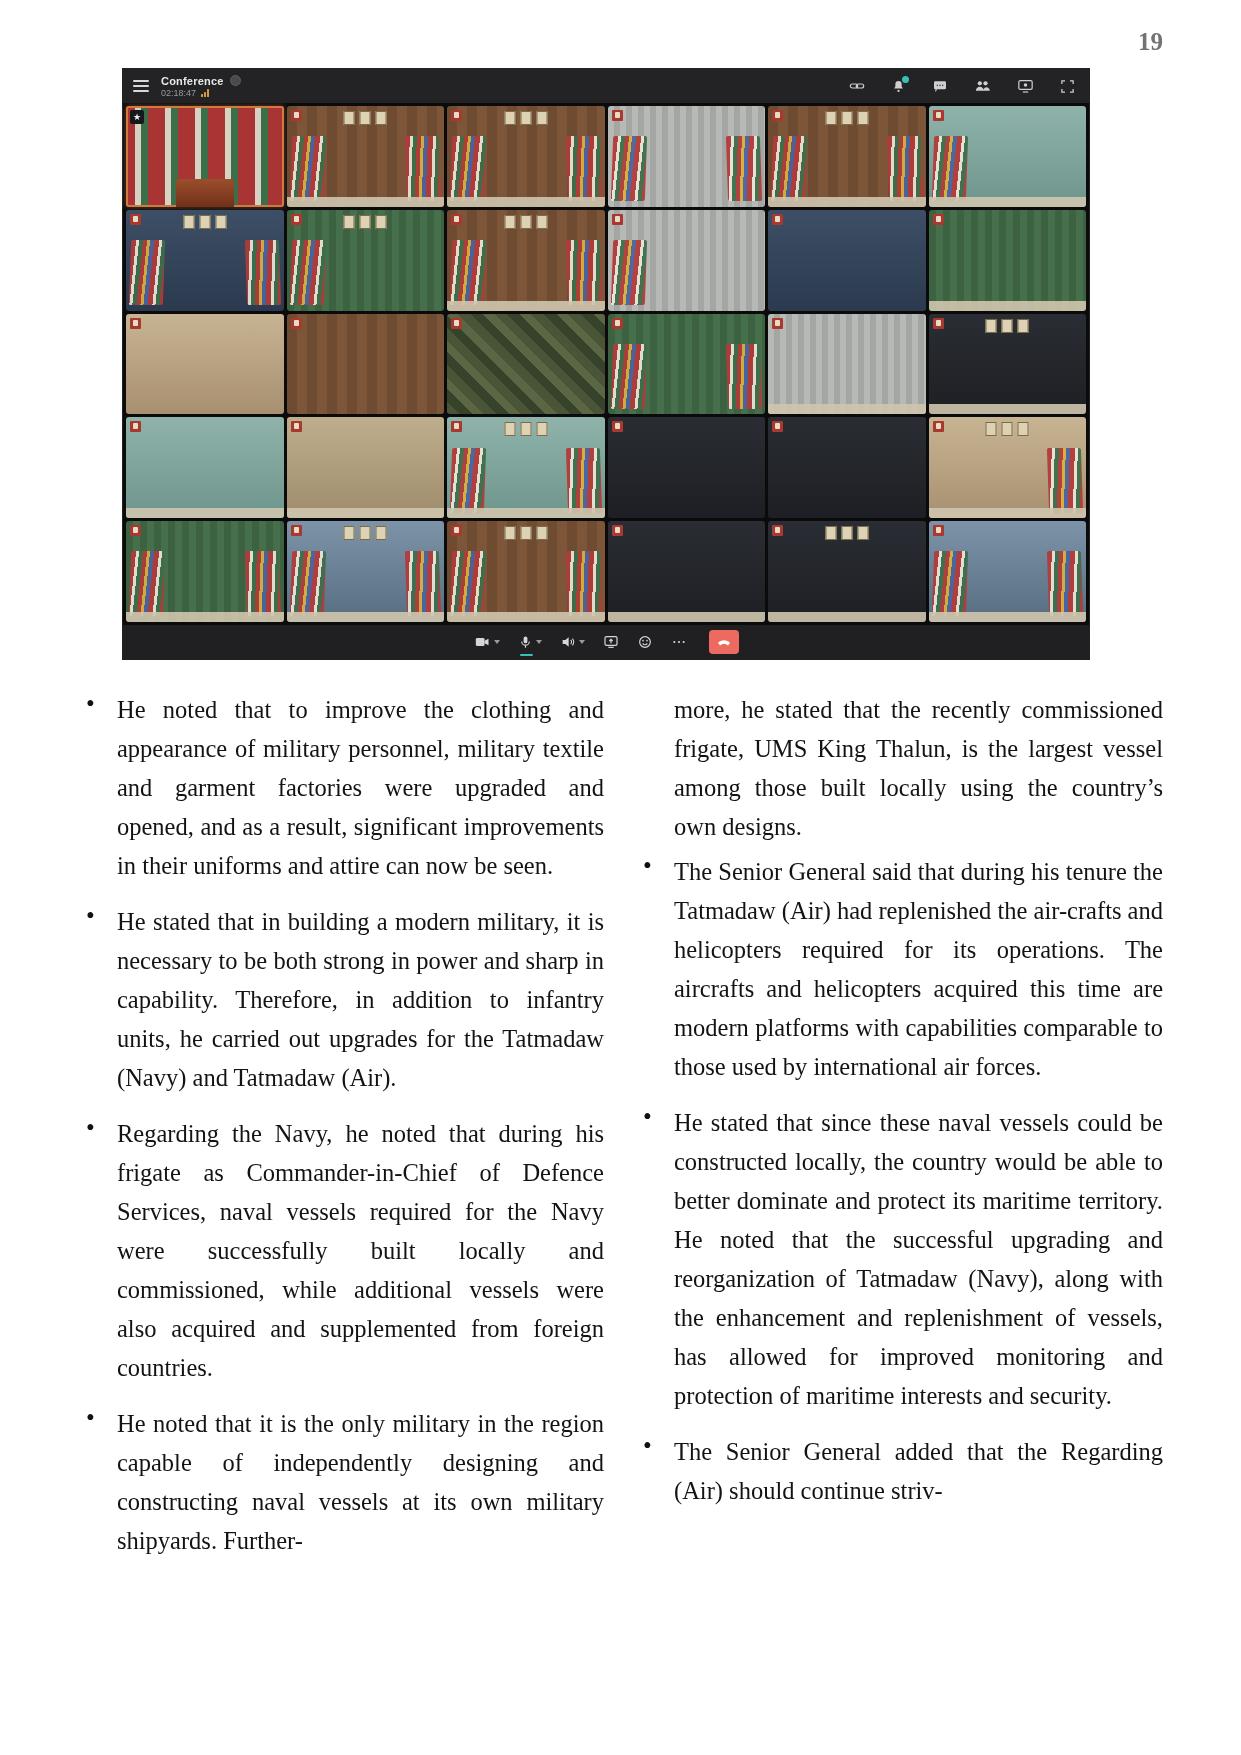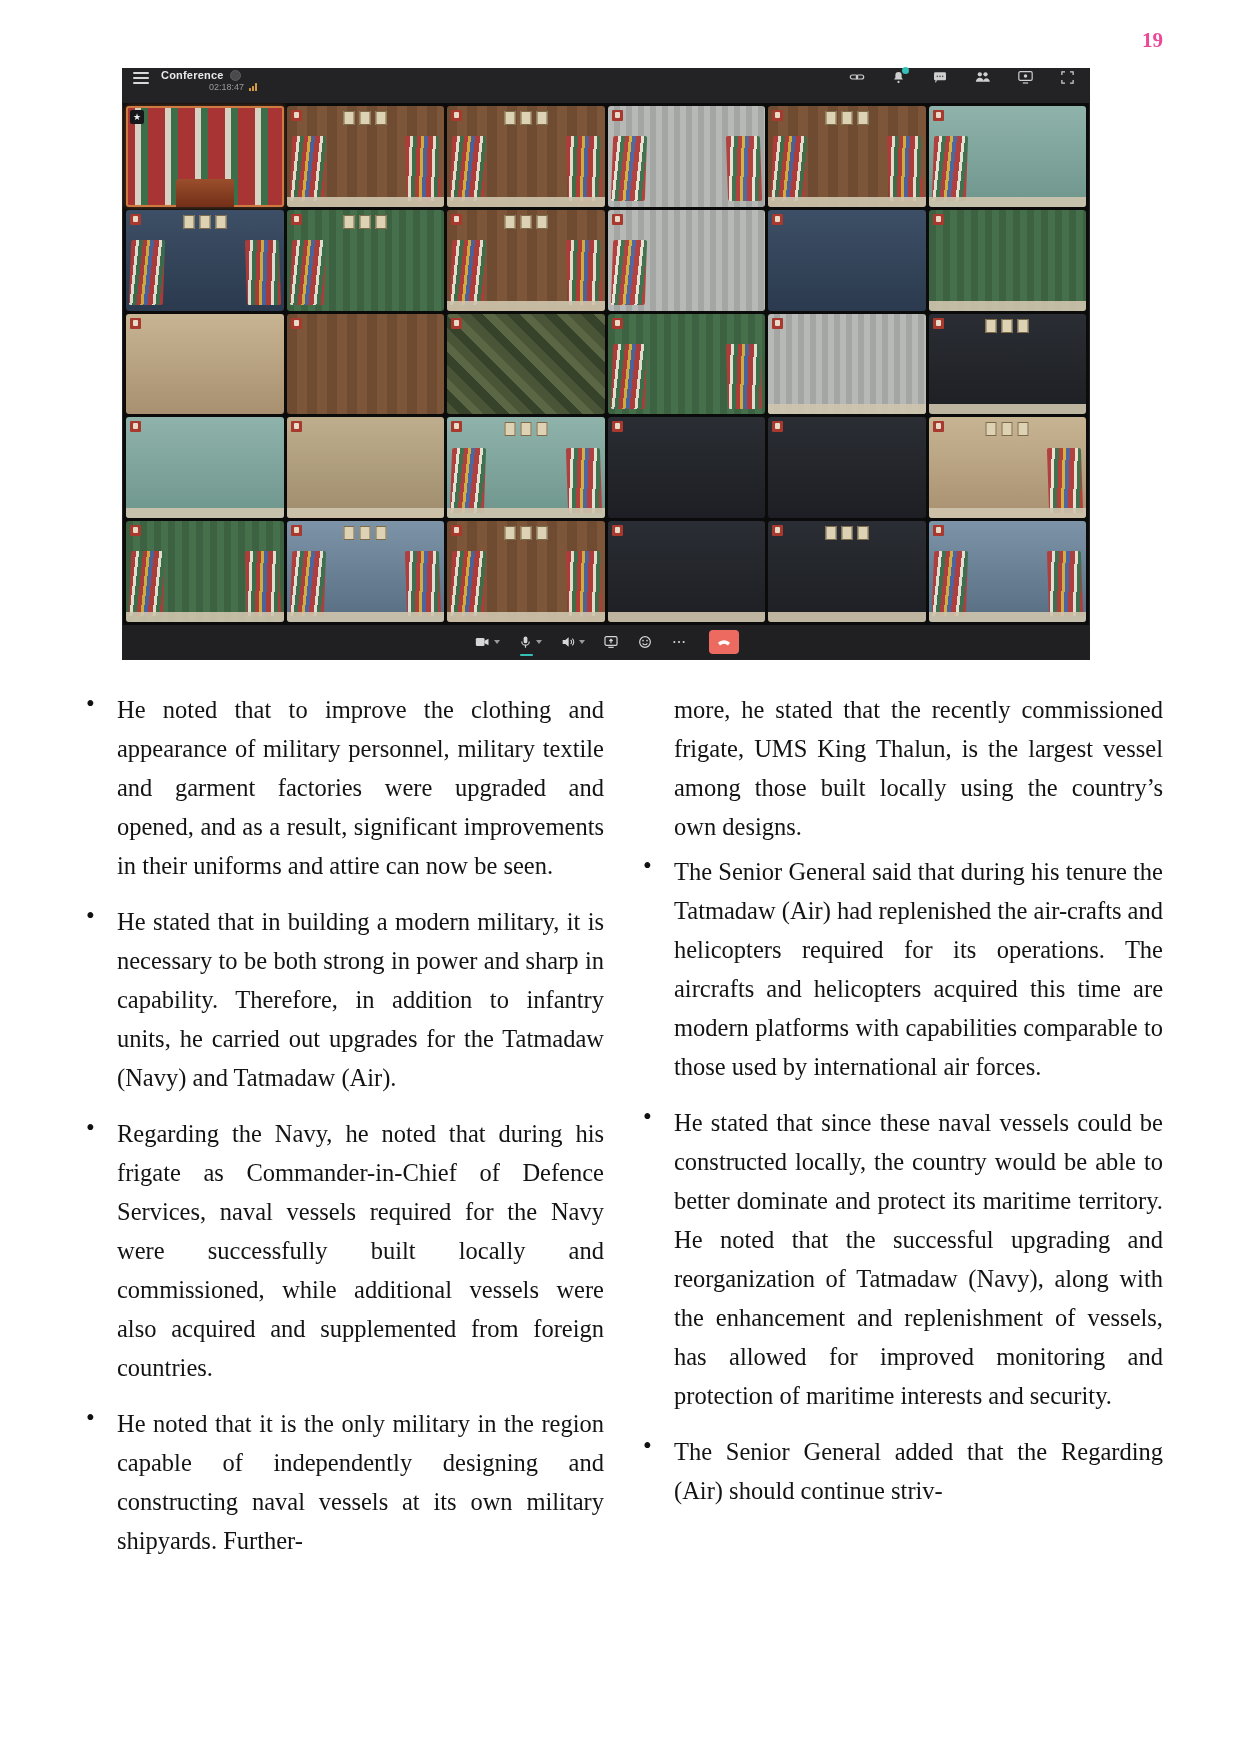--- a/index.html
+++ b/index.html
@@ -4,41 +4,41 @@
 <style>
   html,body{margin:0;padding:0;}
   body{
     width:1241px;height:1755px;position:relative;background:#ffffff;
     font-family:"Liberation Serif",serif;color:#111;overflow:hidden;
   }
 
   
   .page-number{
     position:absolute;top:28px;right:78px;
-    font-size:21px;font-weight:bold;color:#ec4899;
+    font-size:25px;font-weight:bold;color:#737373;
   }
 
   
   .conference{
     position:absolute;left:122px;top:68px;width:966px;height:590px;
     background:#121214;border:1px solid #222;
     box-shadow:inset 3px 0 0 #7d7040, inset 0 0 46px rgba(0,0,0,.4);
     font-family:"Liberation Sans",sans-serif;
   }
   .conf-header{
-    height:34px;background:#232325;display:flex;align-items:flex-start;
+    height:34px;background:#232325;display:flex;align-items:center;
     padding:0 14px 0 10px;position:relative;z-index:3;
   }
   .hamburger{width:16px;margin-right:12px;cursor:pointer;}
   .hamburger i{display:block;height:2px;background:#d8d8d8;margin:3px 0;border-radius:1px;}
   .title-block{display:flex;flex-direction:column;justify-content:center;}
   .title-row{display:flex;align-items:center;gap:6px;}
   .conf-title{font-size:11px;font-weight:bold;color:#e8e8e8;letter-spacing:.2px;}
   .info-dot{width:9px;height:9px;border-radius:50%;background:#4a4a4d;border:1px solid #5d5d60;}
-  .sub-row{display:flex;align-items:center;gap:5px;margin-top:1px;margin-left:48px;}
+  .sub-row{display:flex;align-items:center;gap:5px;margin-top:1px;}
   .conf-timer{font-size:9px;color:#9a9a9a;}
   .signal{display:flex;align-items:flex-end;gap:1px;height:8px;}
   .signal i{display:block;width:2px;background:#d79b3f;border-radius:.5px;}
   .signal i:nth-child(1){height:3px;}.signal i:nth-child(2){height:5px;}.signal i:nth-child(3){height:8px;}
   .header-icons{margin-left:auto;display:flex;align-items:center;gap:26px;}
   .hicon{position:relative;display:flex;align-items:center;cursor:pointer;}
   .hicon svg{display:block;}
   .bell-dot{position:absolute;top:-3px;right:-3px;width:7px;height:7px;border-radius:50%;background:#35c0b8;}
 
   

